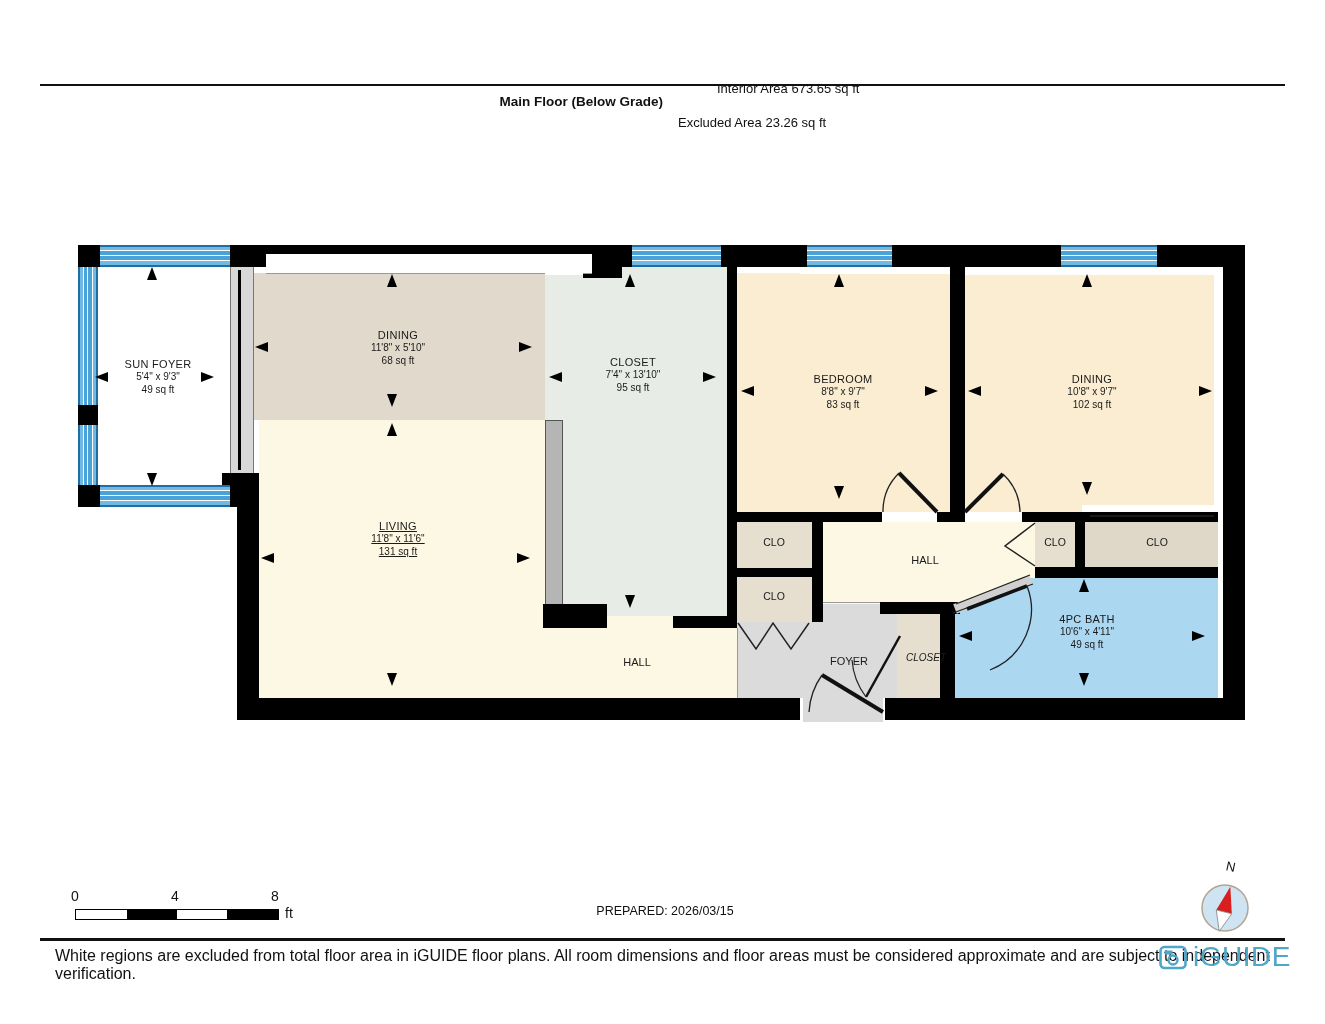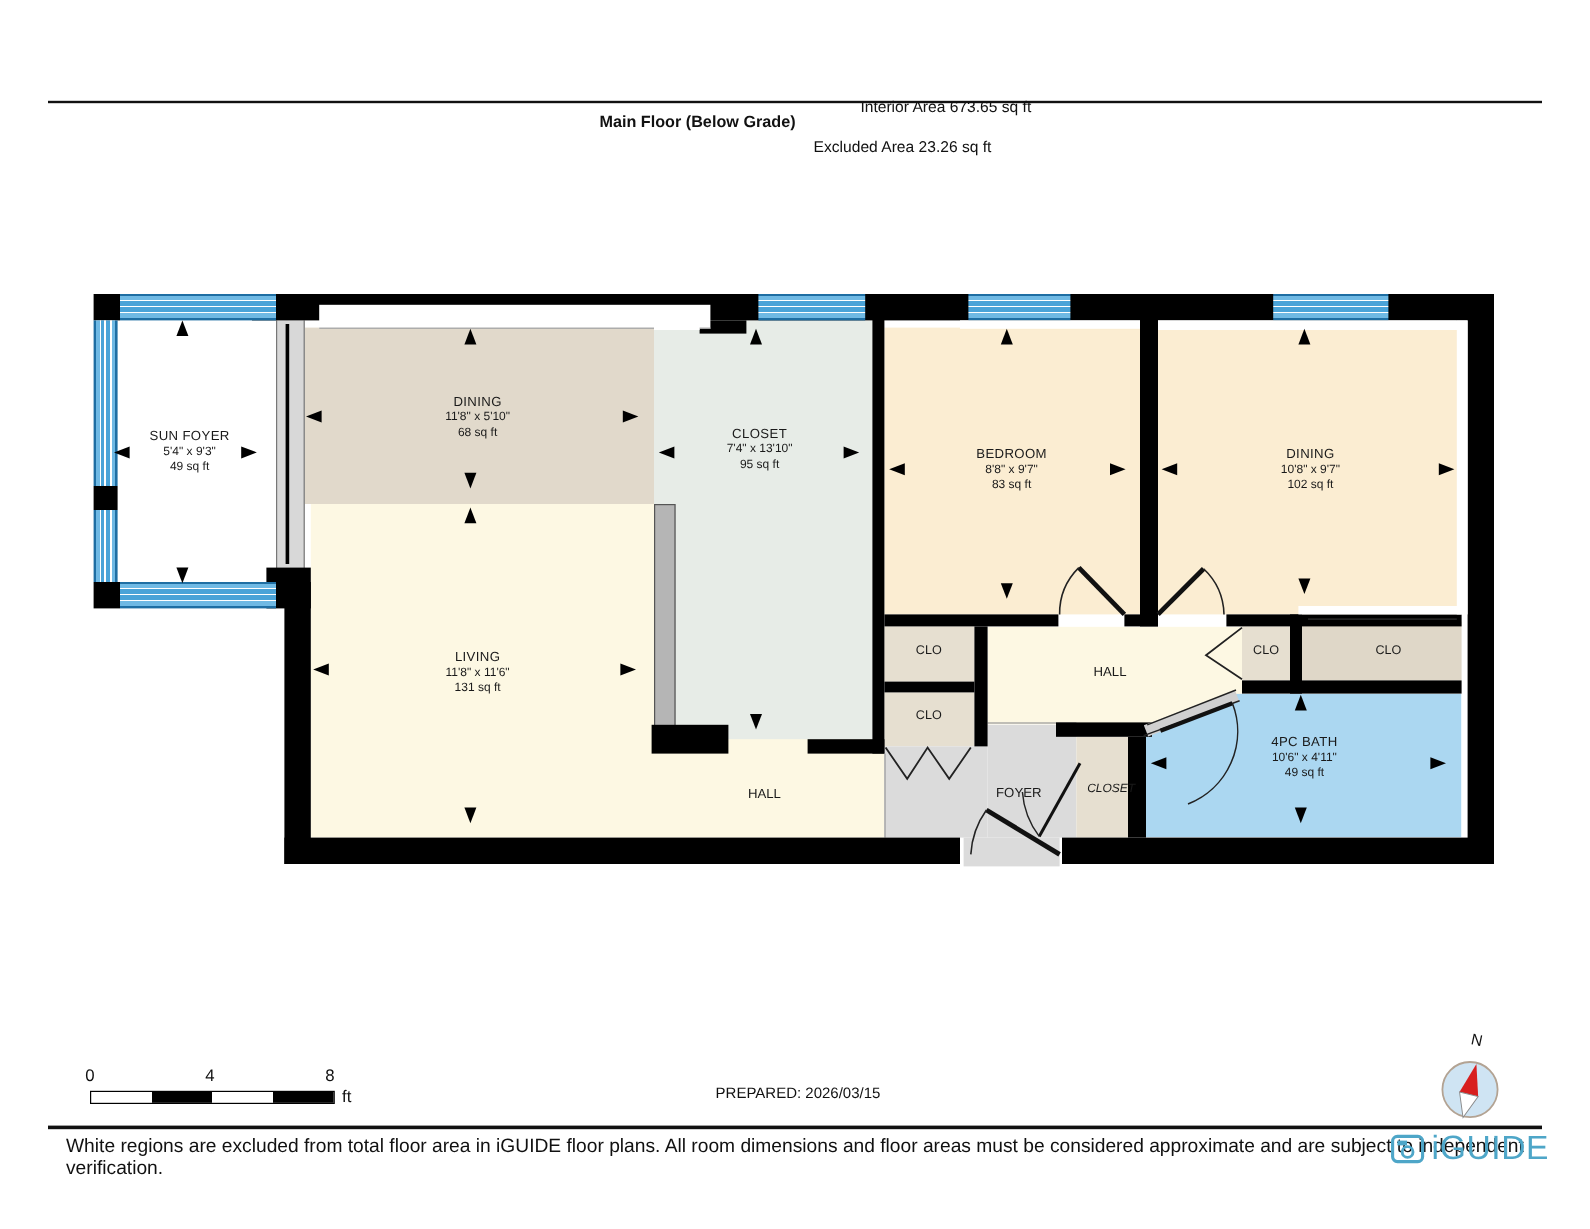--- a/index.html
+++ b/index.html
@@ -174,21 +174,21 @@
     <div class="lbl" style="left:318px;top:329px;width:160px;">
       <div class="nm">DINING</div>
       <div class="dm">11'8" x 5'10"</div>
       <div class="ar">68 sq ft</div>
     </div>
     <div class="lbl" style="left:553px;top:356px;width:160px;">
       <div class="nm">CLOSET</div>
       <div class="dm">7'4" x 13'10"</div>
       <div class="ar">95 sq ft</div>
     </div>
-    <div class="lbl" style="left:318px;top:542px;width:160px;">
+    <div class="lbl" style="left:318px;top:520px;width:160px;text-decoration:underline;">
       <div class="nm">LIVING</div>
       <div class="dm">11'8" x 11'6"</div>
       <div class="ar">131 sq ft</div>
     </div>
     <div class="lbl" style="left:763px;top:373px;width:160px;">
       <div class="nm">BEDROOM</div>
       <div class="dm">8'8" x 9'7"</div>
       <div class="ar">83 sq ft</div>
     </div>
     <div class="lbl" style="left:1012px;top:373px;width:160px;">

